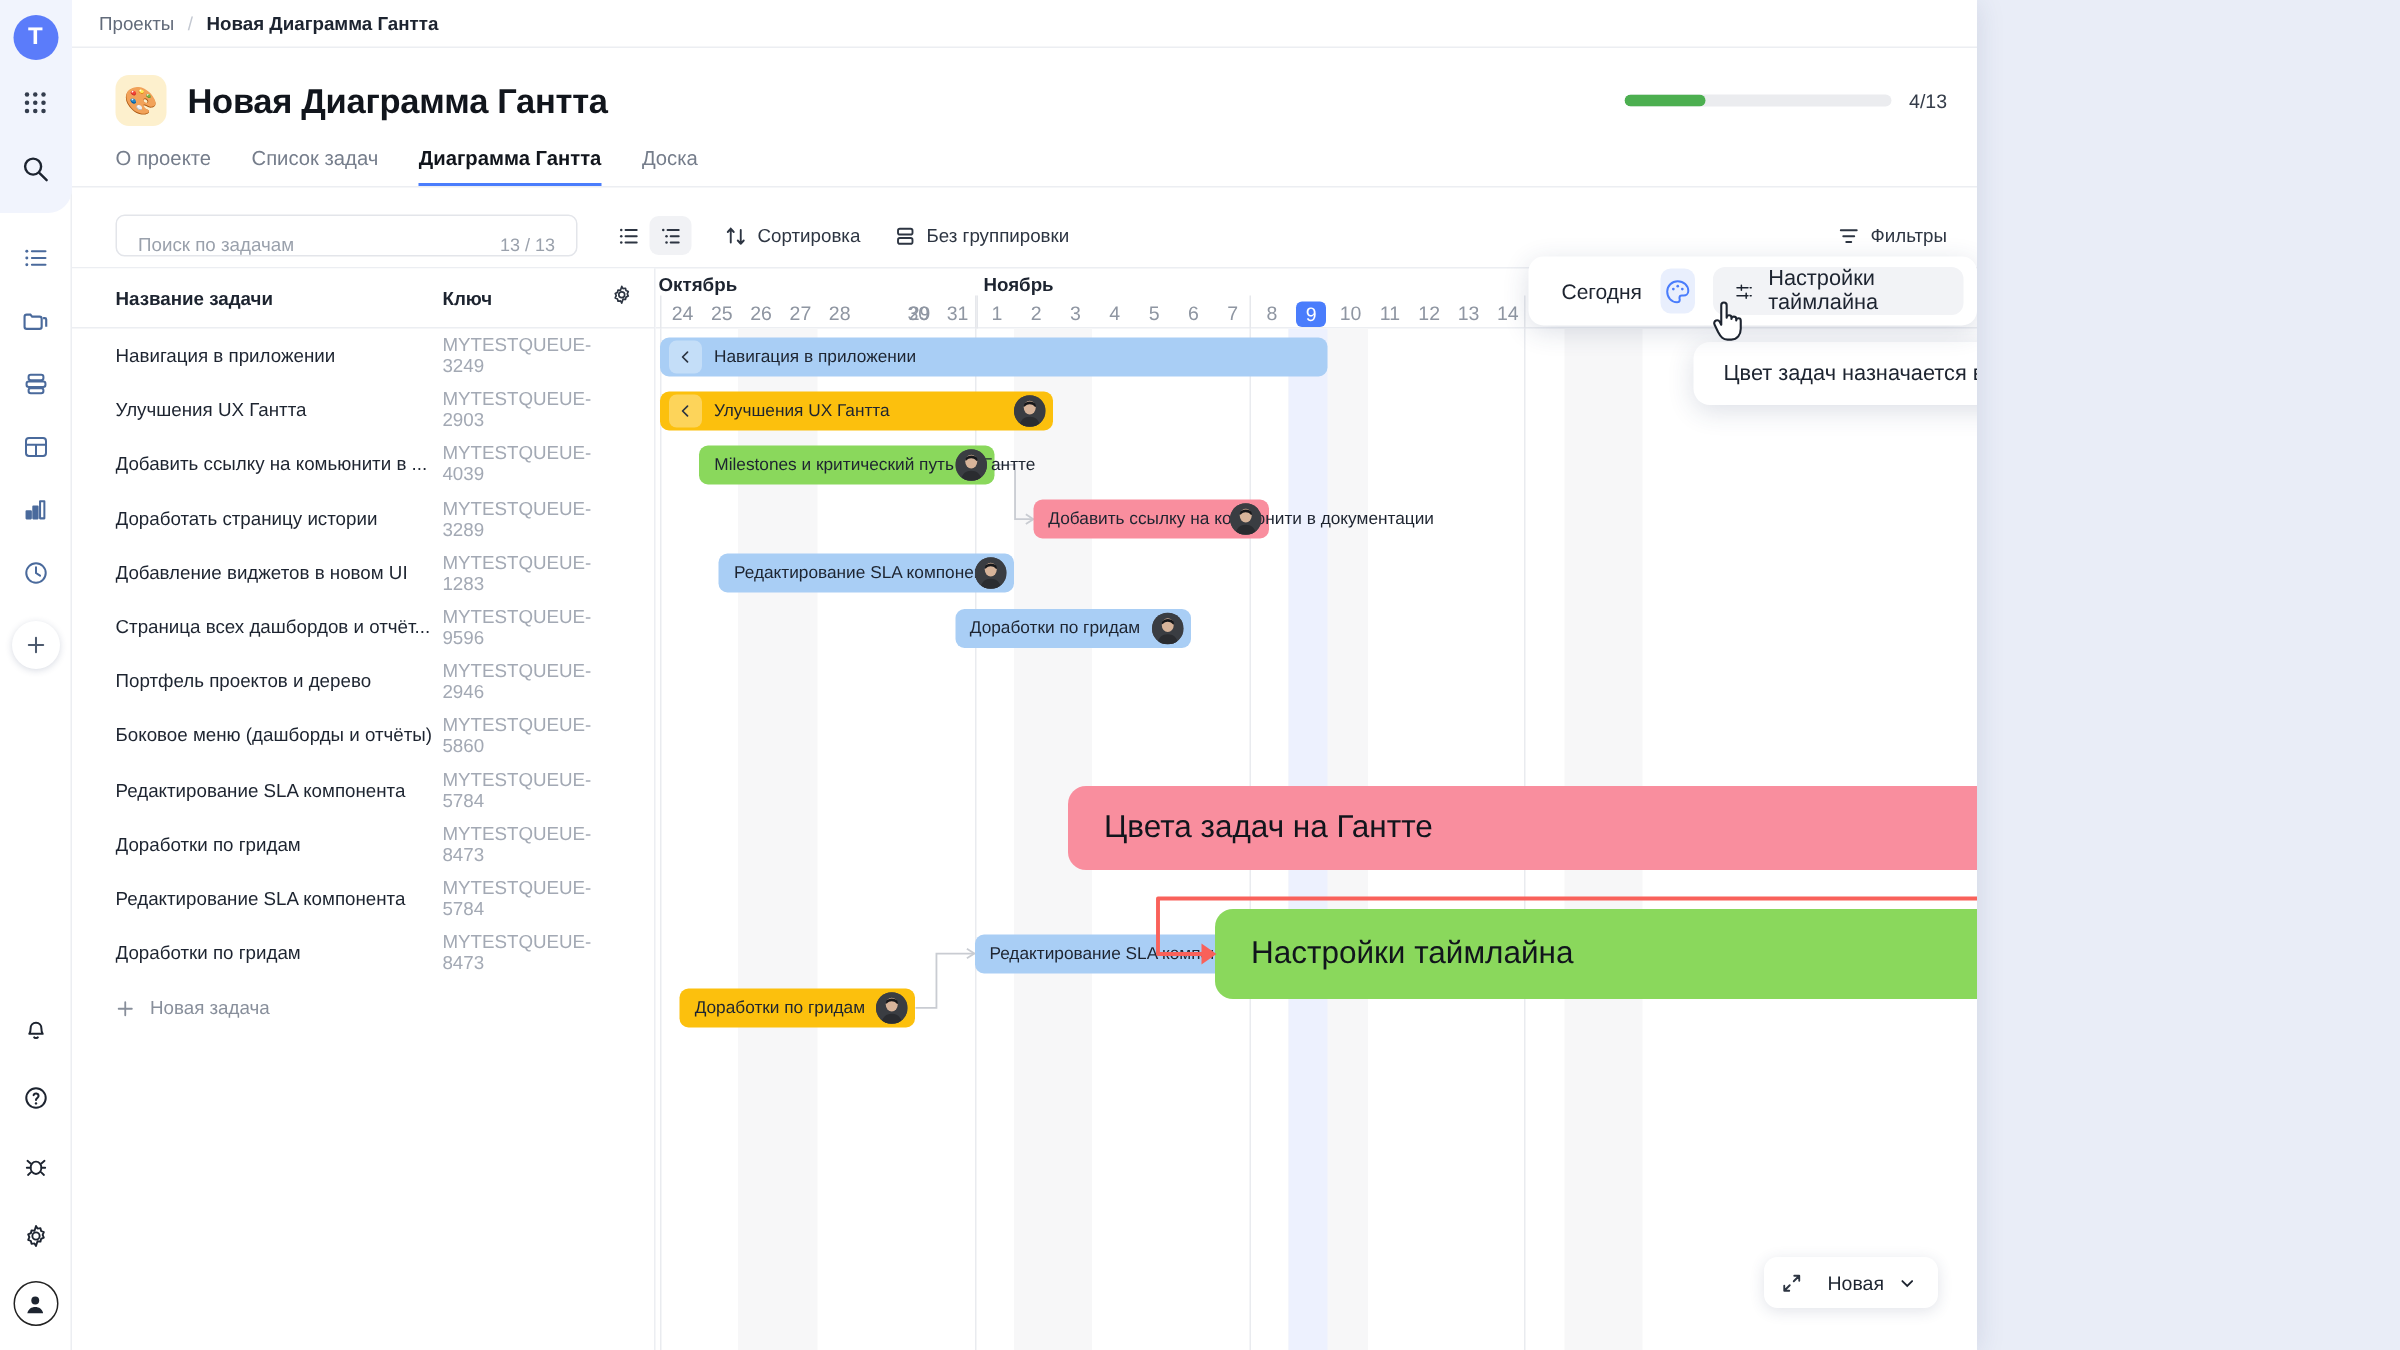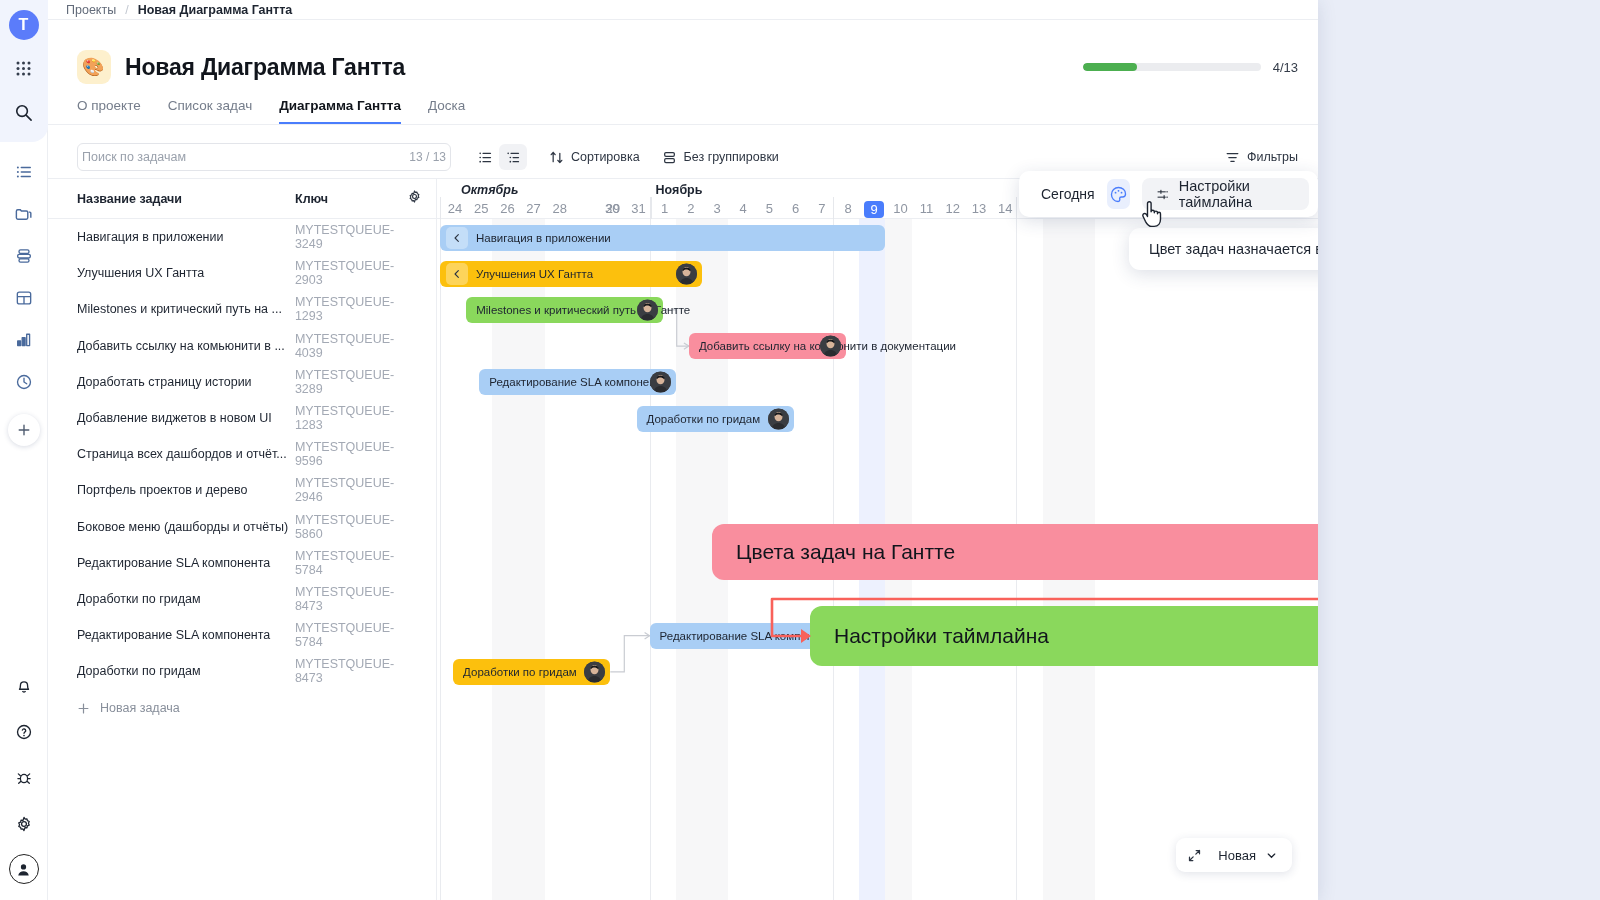--- a/index.html
+++ b/index.html
@@ -65,21 +65,21 @@
   .avatar-rail {
     width: 30px; height: 30px; border-radius: 50%;
     border: 1.6px solid #222;
     display: flex; align-items: center; justify-content: center;
     background: #fff;
   }
 
   
   .topbar {
     position: absolute; left: 48px; top: 0;
-    width: 1270px; height: 20px;
+    width: 1270px; height: 32px;
     border-bottom: 1px solid #eceef2;
     display: flex; align-items: center;
     padding: 0 16px 0 18px;
     background: #fff;
     z-index: 20;
   }
   .crumb { font-size: 12.5px; color: #626b7a; }
   .crumb.sep { color: #c3c8d1; margin: 0 9px; }
   .crumb.cur { color: #1d2430; font-weight: 600; }
   .topbar-right { margin-left: auto; display: flex; align-items: center; gap: 12px; }
@@ -108,22 +108,22 @@
   .tabs { display: flex; gap: 27px; padding: 14px 0 0 29px; border-bottom: 1px solid #eceef2; }
   .tab { font-size: 13.5px; color: #757d8b; padding-bottom: 9px; border-bottom: 2px solid transparent; }
   .tab.active { color: #11151c; font-weight: 700; border-bottom-color: #4a7dfc; }
 
   
   .toolbar {
     position: absolute; left: 48px; top: 136px; width: 1270px; height: 42px;
     display: flex; align-items: center; padding: 0 20px 0 29px;
   }
   .search {
-    width: 374px; height: 28px; border: 1px solid #e3e5ea; border-radius: 6px;
-    display: flex; align-items: center; padding: 0 4px;
+    width: 308px; height: 28px; border: 1px solid #e3e5ea; border-radius: 6px;
+    display: flex; align-items: flex-end; padding: 0 14px;
   }
   .search .ph { font-size: 12.5px; color: #9aa1ac; }
   .search .cnt { margin-left: auto; font-size: 12px; color: #9aa1ac; }
   .view-toggle { margin-left: 20px; display: flex; background: #fff; border-radius: 6px; }
   .vt-btn { width: 28px; height: 26px; border-radius: 6px; display: flex; align-items: center; justify-content: center; color: #2d3542; }
   .vt-btn.on { background: #f1f2f5; }
   .tb-item { margin-left: 22px; display: flex; align-items: center; gap: 7px; font-size: 12.5px; color: #2d3542; }
   .tb-filters { margin-left: auto; display: flex; align-items: center; gap: 7px; font-size: 12.5px; color: #2d3542; }
 
   
@@ -435,24 +435,20 @@
       <div id="task-rows">
           <div class="t-row">
             <div class="t-name">Навигация в приложении</div>
             <div class="t-key">MYTESTQUEUE-3249</div>
           </div>
           <div class="t-row">
             <div class="t-name">Улучшения UX Гантта</div>
             <div class="t-key">MYTESTQUEUE-2903</div>
           </div>
           <div class="t-row">
-            <div class="t-name">Milestones и критический путь на ...</div>
-            <div class="t-key">MYTESTQUEUE-1293</div>
-          </div>
-          <div class="t-row">
             <div class="t-name">Добавить ссылку на комьюнити в ...</div>
             <div class="t-key">MYTESTQUEUE-4039</div>
           </div>
           <div class="t-row">
             <div class="t-name">Доработать страницу истории</div>
             <div class="t-key">MYTESTQUEUE-3289</div>
           </div>
           <div class="t-row">
             <div class="t-name">Добавление виджетов в новом UI</div>
             <div class="t-key">MYTESTQUEUE-1283</div>
@@ -490,21 +486,21 @@
         <svg width="13" height="13" viewBox="0 0 16 16" stroke="#888f9b" stroke-width="1.5" stroke-linecap="round">
           <path d="M8 2.6v10.8M2.6 8h10.8"></path>
         </svg>
         <span>Новая задача</span>
       </div>
     </div>
     <div class="tasks-div"></div>
 
     <div class="timeline">
       <div class="tl-head" id="tl-head">
-          <div class="mo" style="left: 24px; font-style: italic;">Октябрь</div>
+          <div class="mo" style="left: 2px;">Октябрь</div>
           <div class="mo" style="left: 218.6px;">Ноябрь</div>
           <div class="mo-sep" style="left: 213.6px;"></div>
           <div class="day" style="left: 5px;">24</div>
           <div class="day" style="left: 31.2px;">25</div>
           <div class="day" style="left: 57.4px;">26</div>
           <div class="day" style="left: 83.6px;">27</div>
           <div class="day" style="left: 109.8px;">28</div>
           <div class="day" style="left: 136px; margin-left: 27px;">29</div>
           <div class="day" style="left: 162.2px;">30</div>
           <div class="day" style="left: 188.4px;">31</div>

